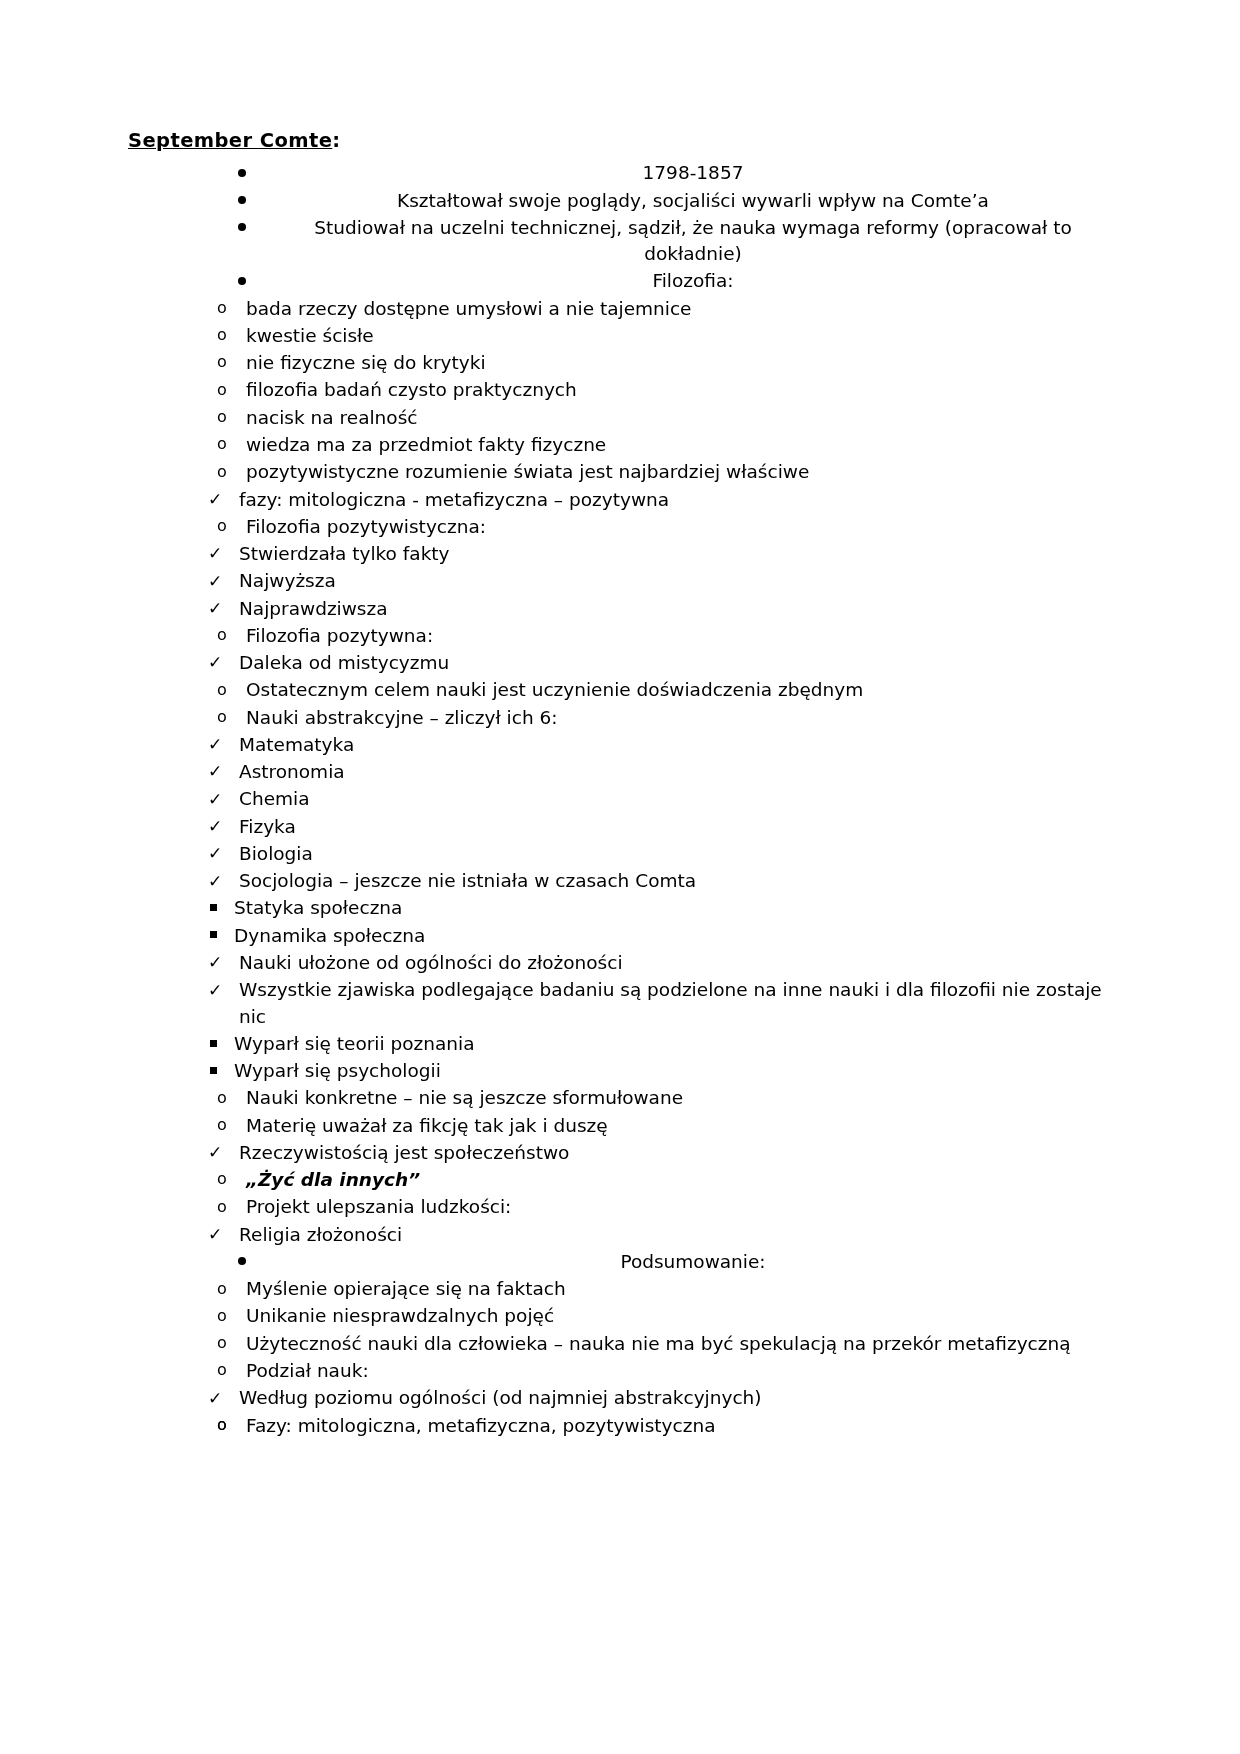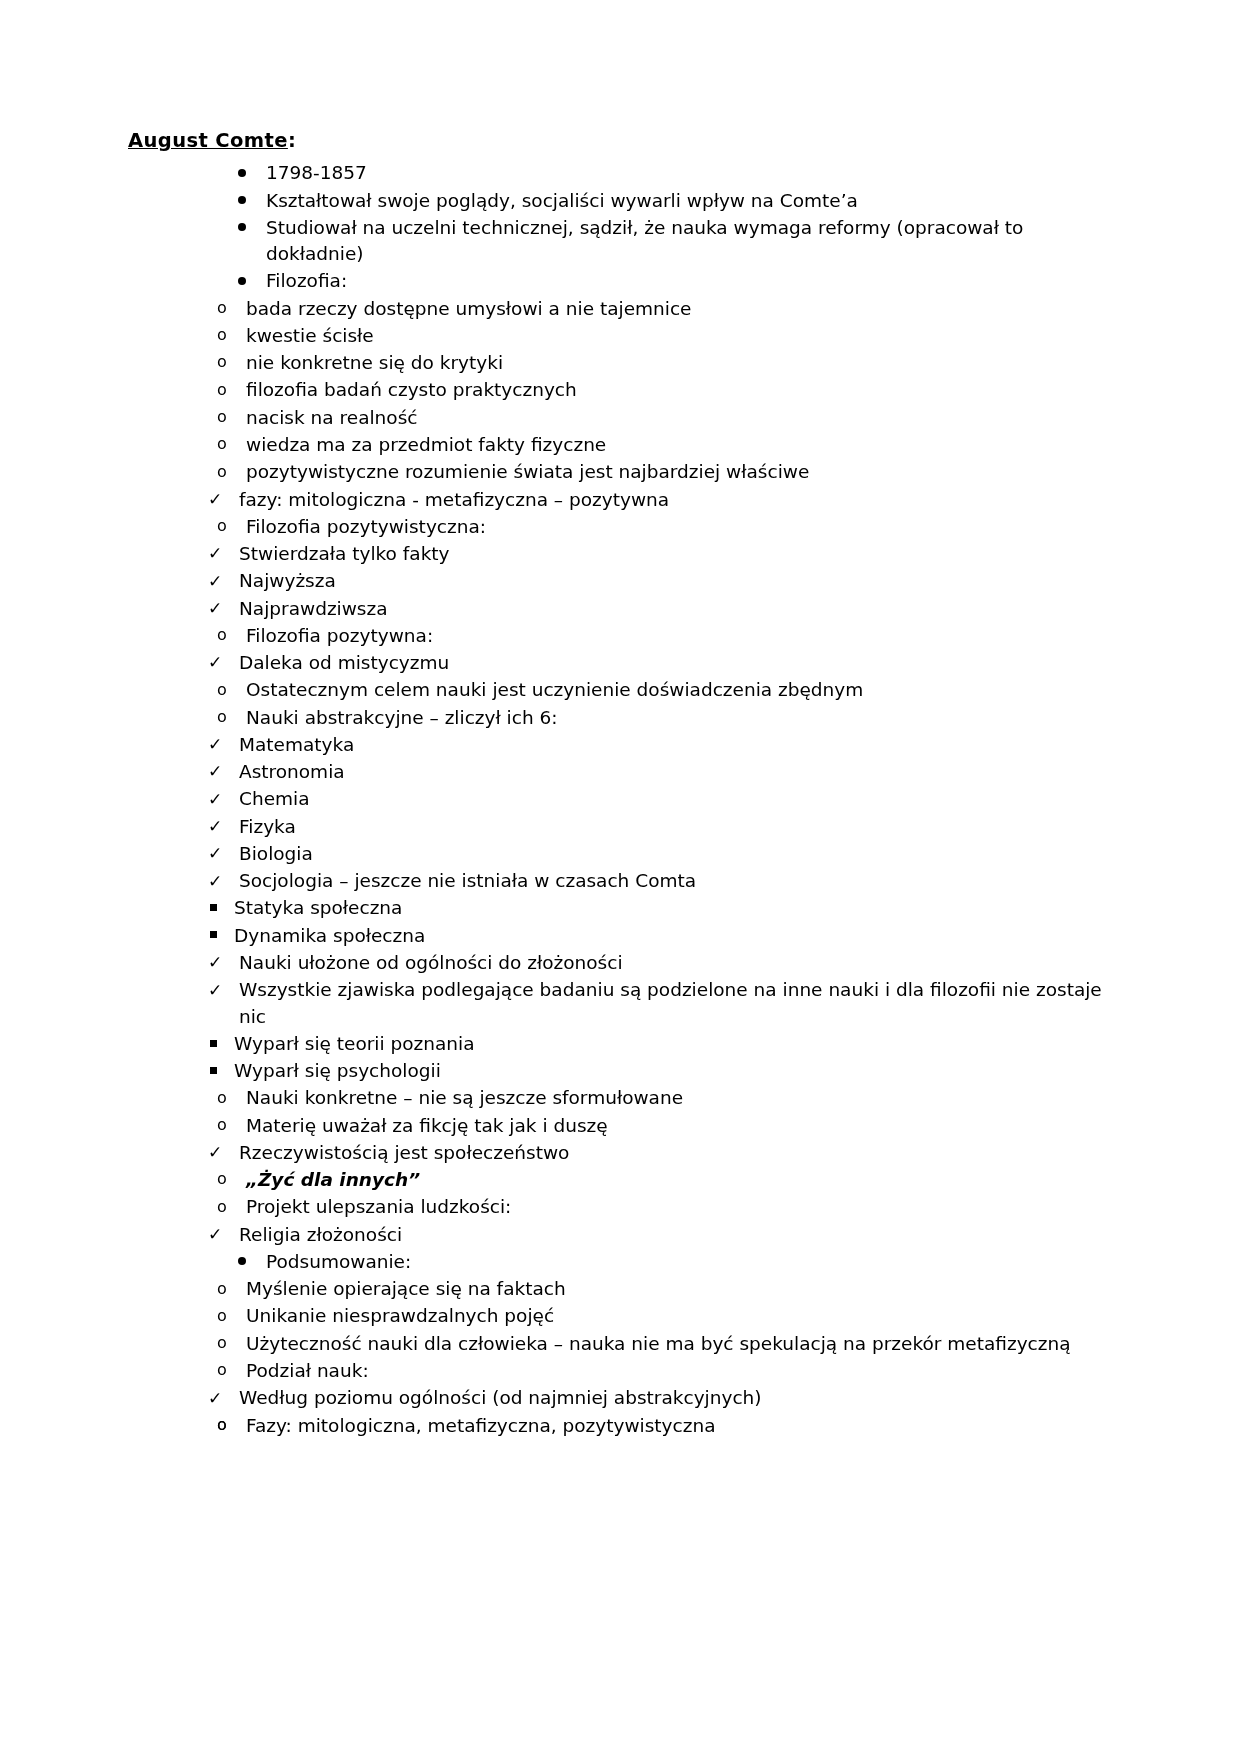--- a/index.html
+++ b/index.html
@@ -43,20 +43,21 @@
     position: relative;
     font-size: 18.5px;
     line-height: 1.42;
     margin: 0 0 1px 0;
     padding-left: 30px;
   }
   
   .l1 > li.item {
     margin-left: 104px;
     padding-left: 34px;
+    text-align: center;
   }
   .l1 > li.item > .bullet {
     position: absolute;
     left: 6px;
     top: 0.46em;
     width: 8px;
     height: 8px;
     border-radius: 50%;
     background: #000;
   }
@@ -106,32 +107,32 @@
   }
   .txt {
     display: inline;
   }
 </style>
 </head>
 <body>
 
 <div class="page">
 
-  <div class="doc-title"><span class="underlined">August Comte</span><span>:</span></div>
+  <div class="doc-title"><span class="underlined">September Comte</span><span>:</span></div>
 
   <div id="outline-root">
       <ul class="lvl l1">
         <li class="item"><span class="bullet"></span><span class="txt">1798-1857</span></li>
         <li class="item"><span class="bullet"></span><span class="txt">Kształtował swoje poglądy, socjaliści wywarli wpływ na Comte’a</span></li>
         <li class="item"><span class="bullet"></span><span class="txt">Studiował na uczelni technicznej, sądził, że nauka wymaga reformy (opracował to dokładnie)</span></li>
         <li class="item"><span class="bullet"></span><span class="txt bold">Filozofia:</span></li>
         <ul class="lvl l2">
           <li class="item"><span class="bullet">o</span><span class="txt bold">bada rzeczy dostępne umysłowi a nie tajemnice</span></li>
           <li class="item"><span class="bullet">o</span><span class="txt">kwestie ścisłe</span></li>
-          <li class="item"><span class="bullet">o</span><span class="txt">nie konkretne się do krytyki</span></li>
+          <li class="item"><span class="bullet">o</span><span class="txt">nie fizyczne się do krytyki</span></li>
           <li class="item"><span class="bullet">o</span><span class="txt">filozofia badań czysto praktycznych</span></li>
           <li class="item"><span class="bullet">o</span><span class="txt">nacisk na realność</span></li>
           <li class="item"><span class="bullet">o</span><span class="txt">wiedza ma za przedmiot fakty fizyczne</span></li>
           <li class="item"><span class="bullet">o</span><span class="txt bold">pozytywistyczne rozumienie świata jest najbardziej właściwe</span></li>
           <ul class="lvl l3">
             <li class="item"><span class="bullet">✓</span><span class="txt bold">fazy: mitologiczna - metafizyczna – pozytywna</span></li>
           </ul>
           <li class="item"><span class="bullet">o</span><span class="txt">Filozofia pozytywistyczna:</span></li>
           <ul class="lvl l3">
             <li class="item"><span class="bullet">✓</span><span class="txt">Stwierdzała tylko fakty</span></li>

